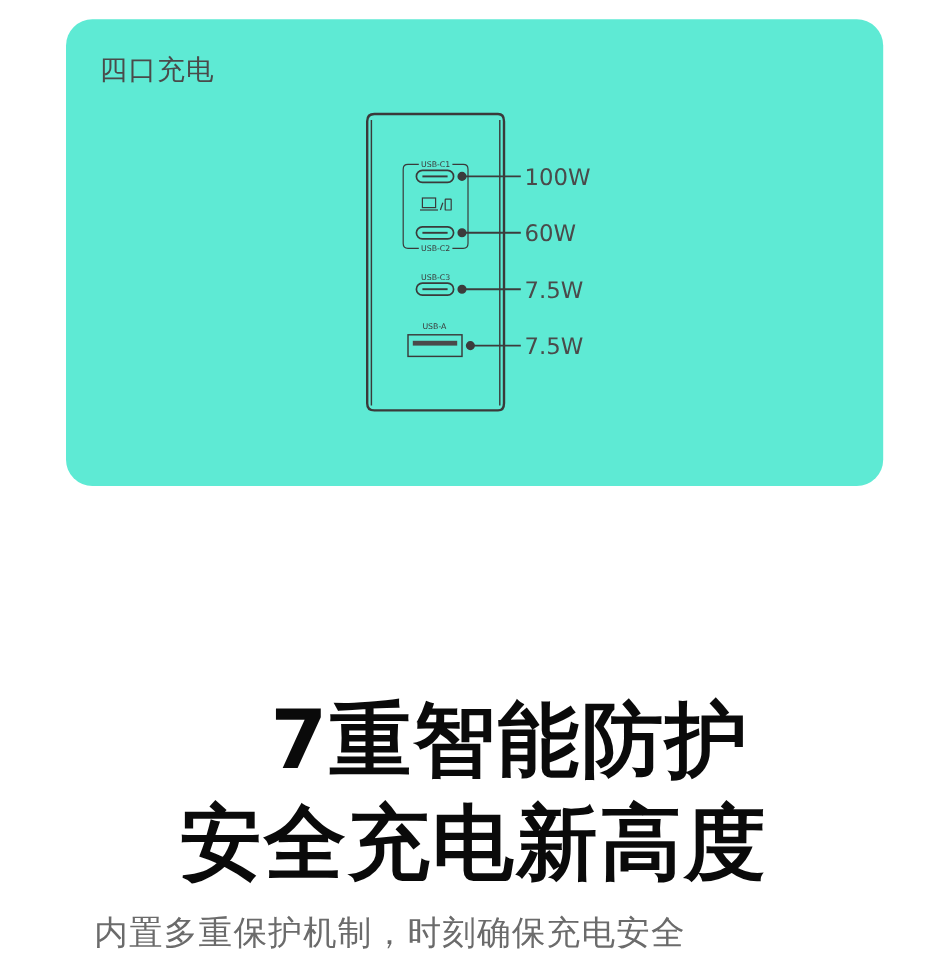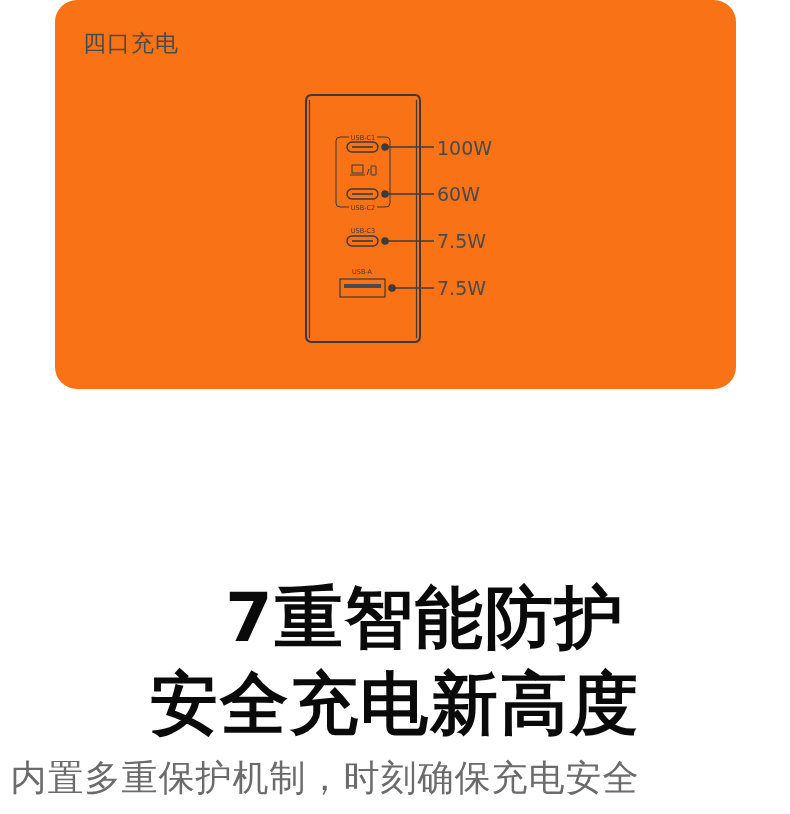--- a/index.html
+++ b/index.html
@@ -10,24 +10,24 @@
     body {
       width: 790px;
       height: 814px;
       position: relative;
       overflow: hidden;
       font-family: "DejaVu Sans", "Liberation Sans", sans-serif;
     }
     .card {
       position: absolute;
       left: 55px;
-      top: 0;
+      top: 16px;
       width: 681px;
       height: 389px;
-      background: #f97316;
+      background: #5eead4;
       border-radius: 22px;
     }
     .card-title {
       position: absolute;
       left: 28px;
       top: 28px;
       font-size: 23px;
       color: #4a4a4a;
       letter-spacing: 1px;
       font-weight: 500;
@@ -53,21 +53,21 @@
     }
     .headline.l1 { top: 578px; padding-left: 30px; }
     .headline.l2 { top: 664px; }
     .subline {
       position: absolute;
       left: 0;
       top: 760px;
       width: 650px;
       text-align: center;
       color: #6b6b6b;
-      font-size: 36px;
+      font-size: 28px;
       line-height: 36px;
       letter-spacing: 1px;
     }
   </style>
 </head>
 <body>
 
 <div class="card">
   <div class="card-title">四口充电</div>
 </div>

